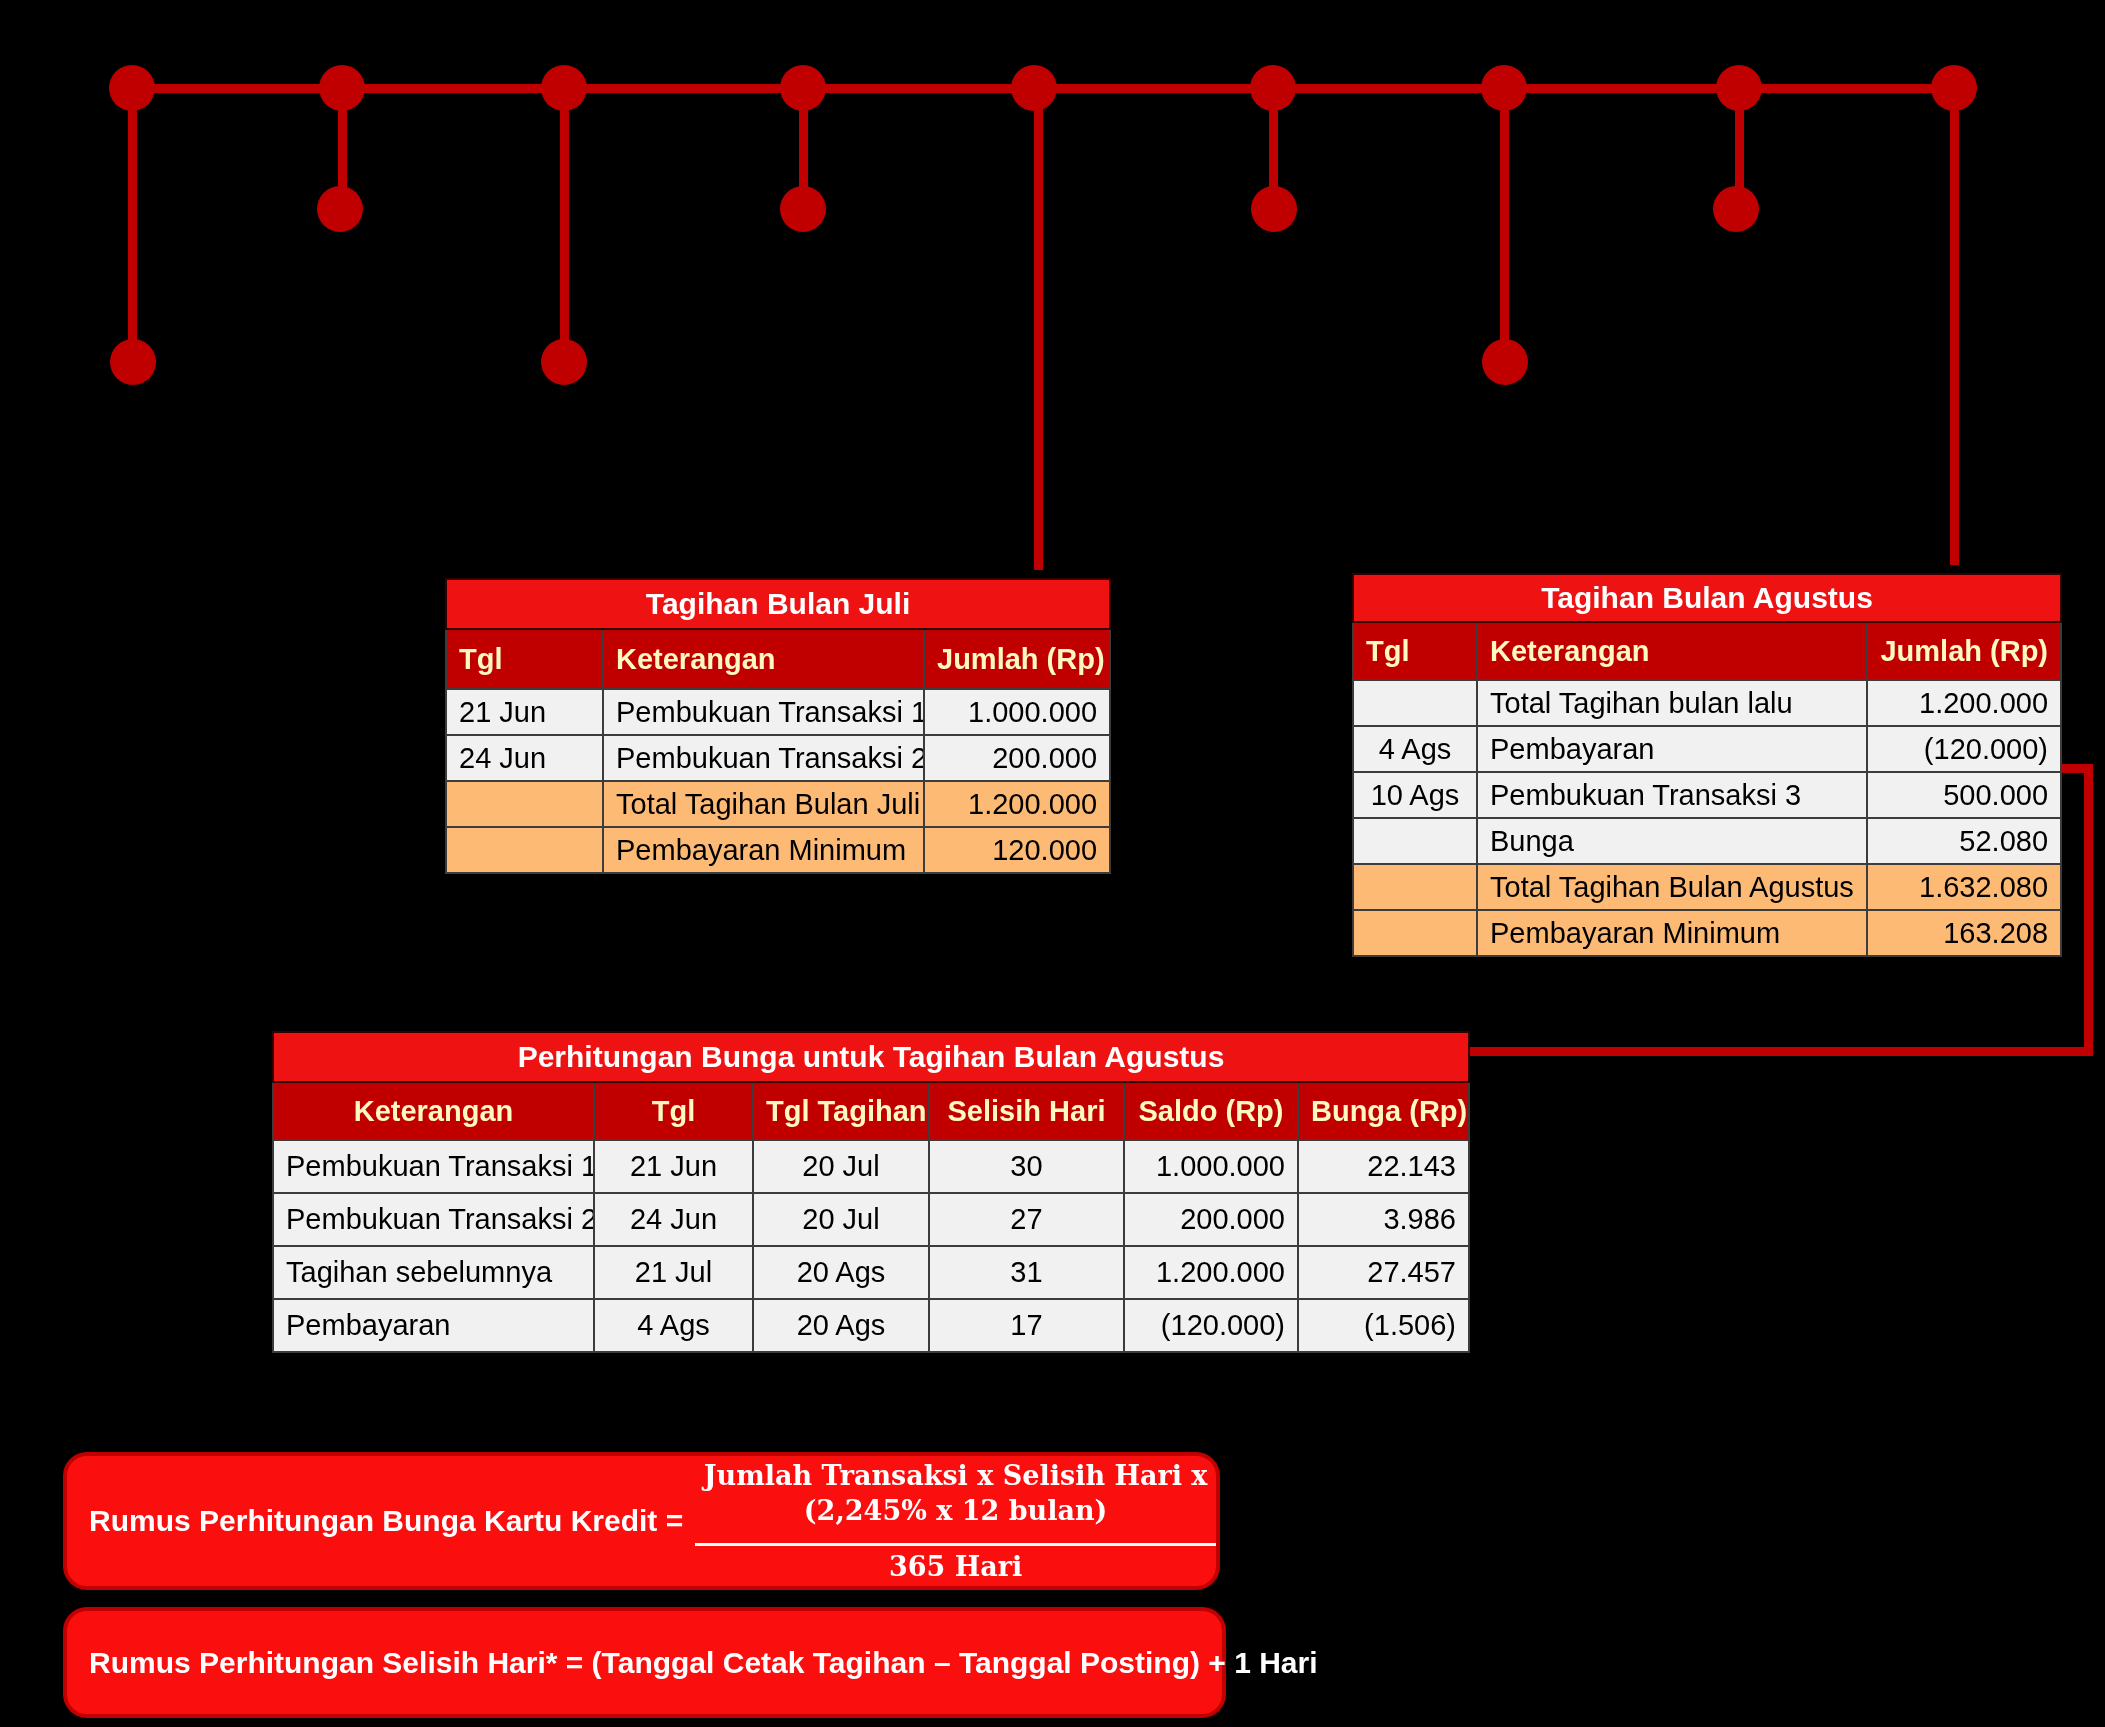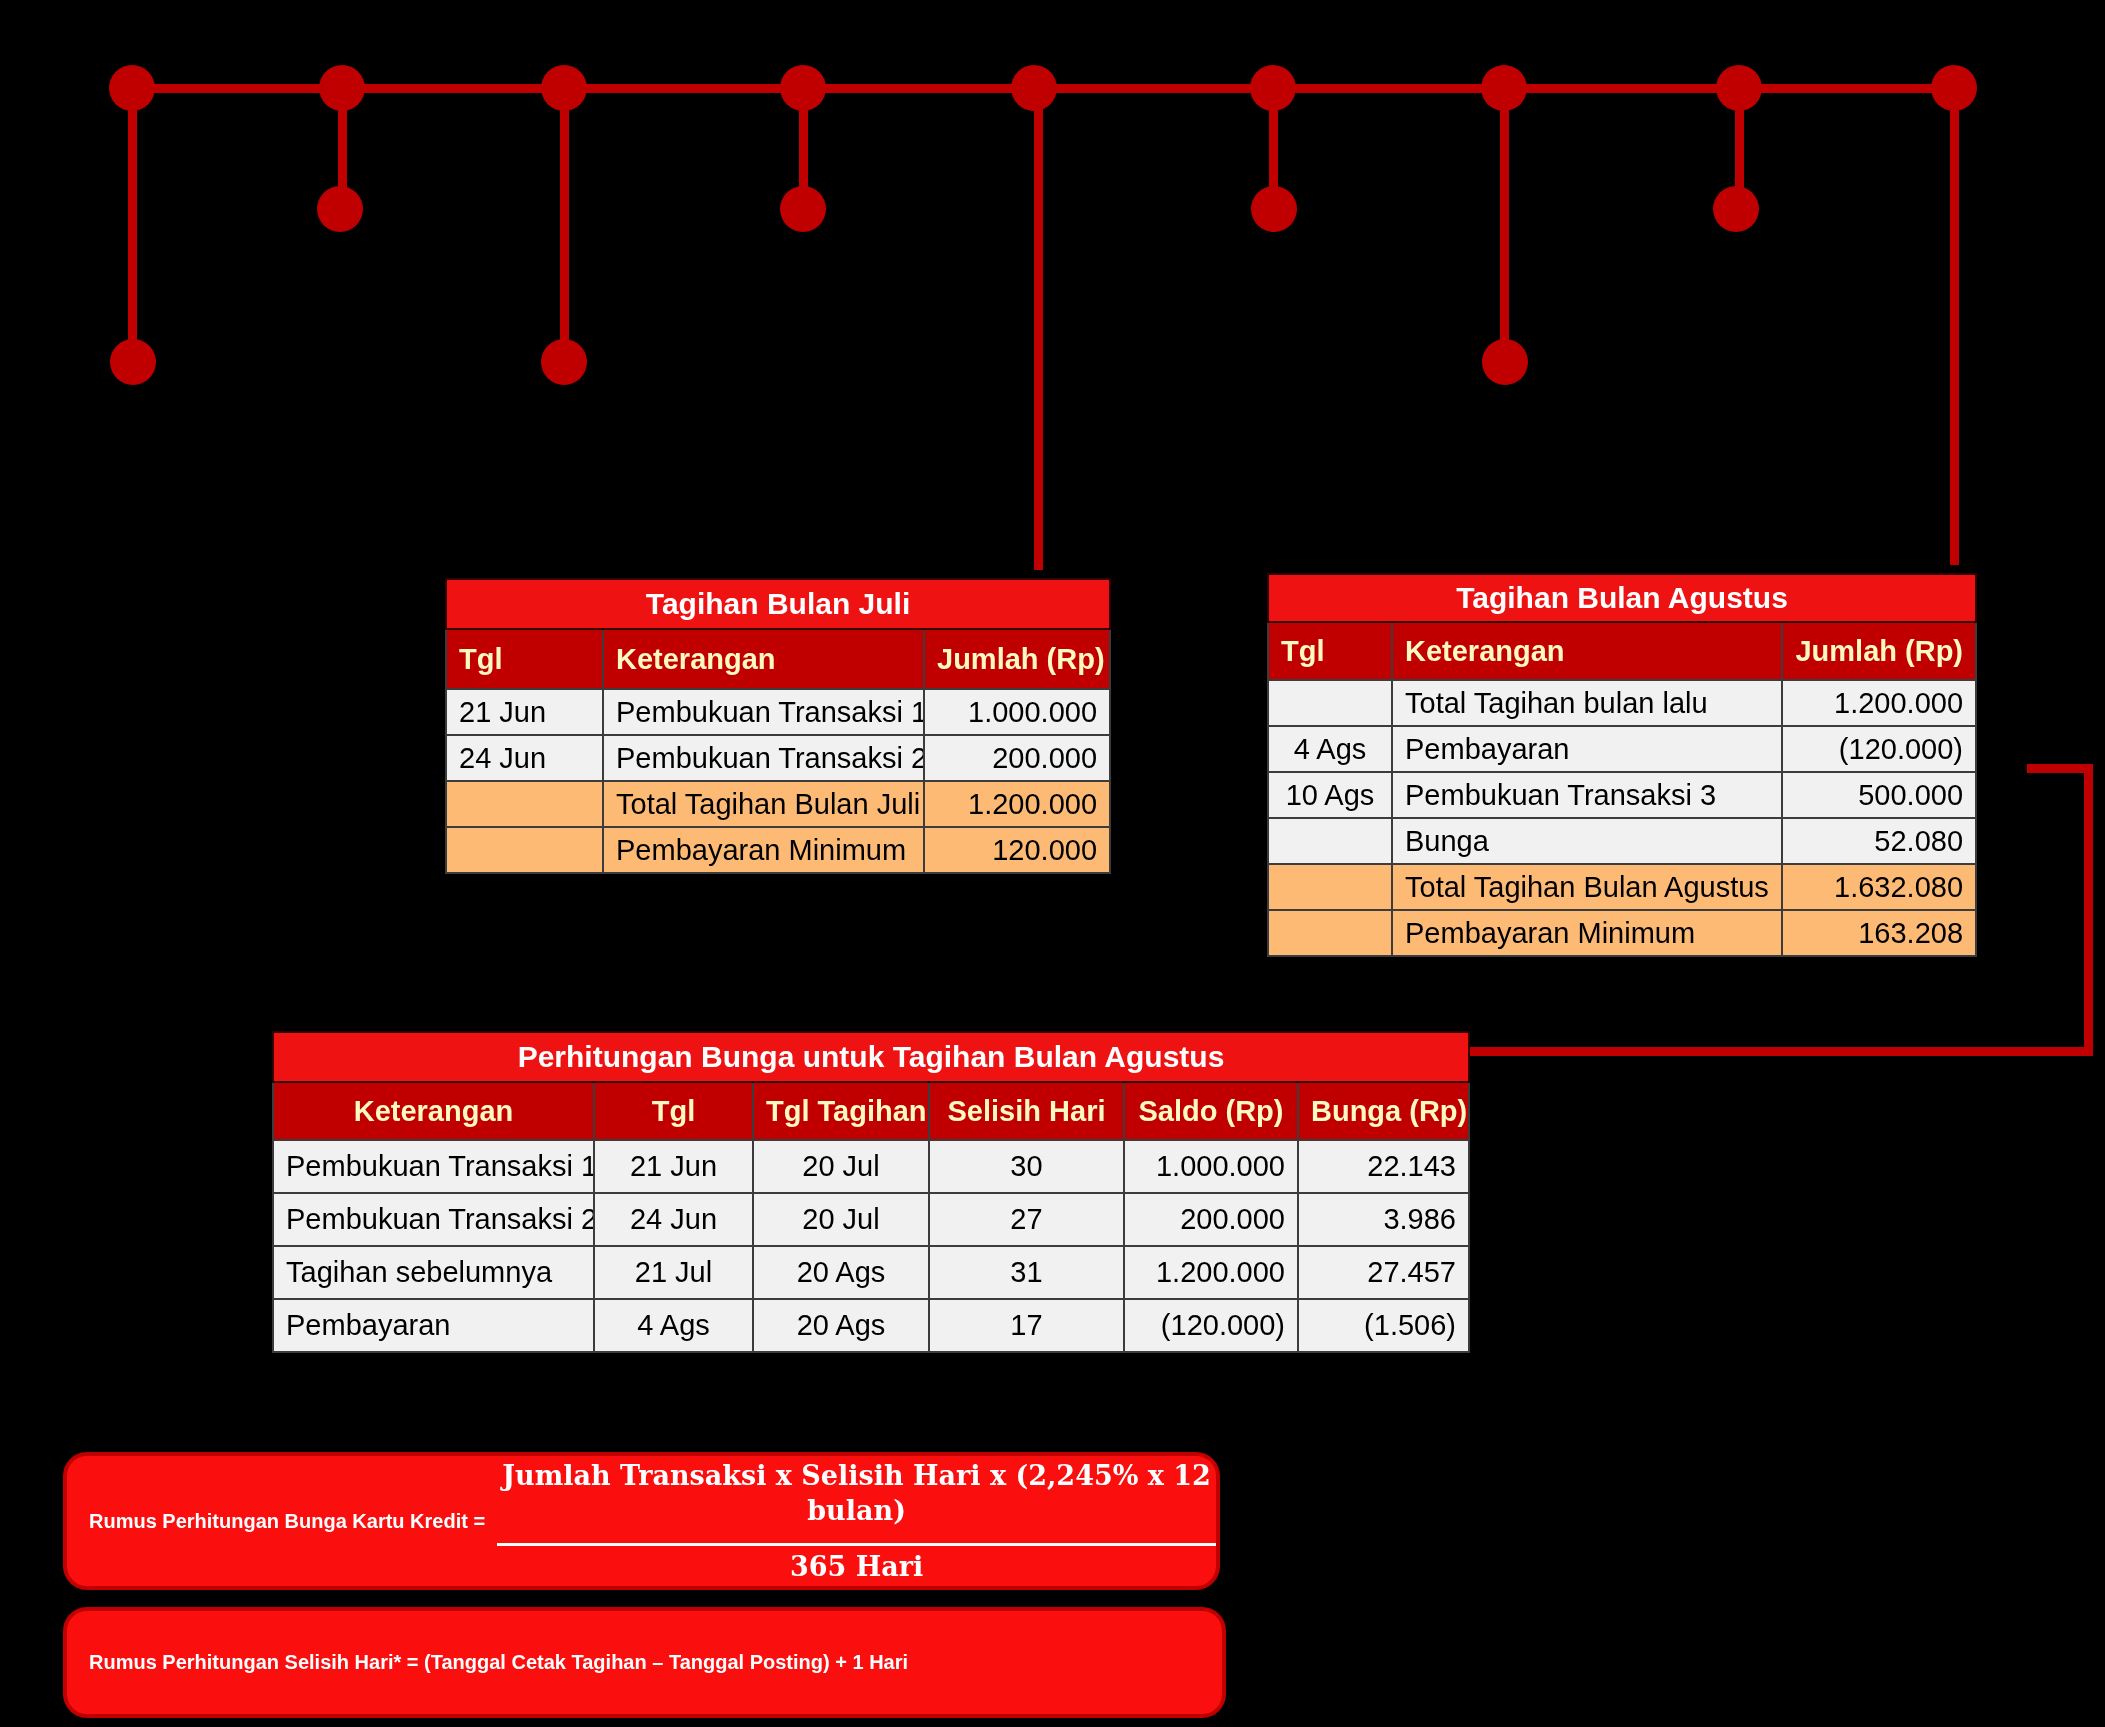--- a/index.html
+++ b/index.html
@@ -18,35 +18,35 @@
   table.tbl tr.title td{background:#ee1212;color:#fff;font-weight:bold;font-size:30px;
                         text-align:center;border:2px solid #300;}
   table.tbl tr.hdr td{background:#c00000;color:#fef9c3;font-weight:bold;}
   table.tbl tr.gray td{background:#fdba74;}
   .num{text-align:right;}
   .ctr{text-align:center;}
 
   #tbl-juli{left:445px;top:570px;width:664px;}
   #tbl-juli tr.title{height:50px;} #tbl-juli tr.hdr{height:60px;} #tbl-juli tr.row{height:46px;}
 
-  #tbl-agustus{left:1267px;top:565px;width:708px;}
+  #tbl-agustus{left:1352px;top:565px;width:708px;}
   #tbl-agustus tr.title{height:48px;} #tbl-agustus tr.hdr{height:58px;} #tbl-agustus tr.row{height:46px;}
 
   #tbl-perhitungan{left:272px;top:1023px;width:1196px;}
   #tbl-perhitungan tr.title{height:50px;} #tbl-perhitungan tr.hdr{height:58px;}
   #tbl-perhitungan tr.row{height:53px;}
   #tbl-perhitungan tr.hdr td{text-align:center;}
 
   
   .conn{position:absolute;background:#c00000;}
 
   
   .fbox{position:absolute;background:#fb0e0e;border:4px solid #c00000;border-radius:24px;
         display:flex;align-items:center;color:#fff;}
-  .fbox .lbl{font-weight:bold;font-size:20px;white-space:nowrap;}
+  .fbox .lbl{font-weight:bold;font-size:30px;white-space:nowrap;}
   #fbox-bunga{left:63px;top:1452px;width:1157px;height:138px;padding-left:22px;box-sizing:border-box;}
   #fbox-selisih{left:63px;top:1607px;width:1163px;height:111px;padding-left:22px;box-sizing:border-box;}
   .frac{display:inline-block;margin-left:12px;text-align:center;
         font-family:"DejaVu Serif",serif;font-weight:bold;font-size:27px;line-height:1.3;}
   .frac .fr-num{padding:0 4px 14px;}
   .frac .fr-den{border-top:3px solid #fff;padding-top:3px;}
 </style>
 </head>
 <body>
 

